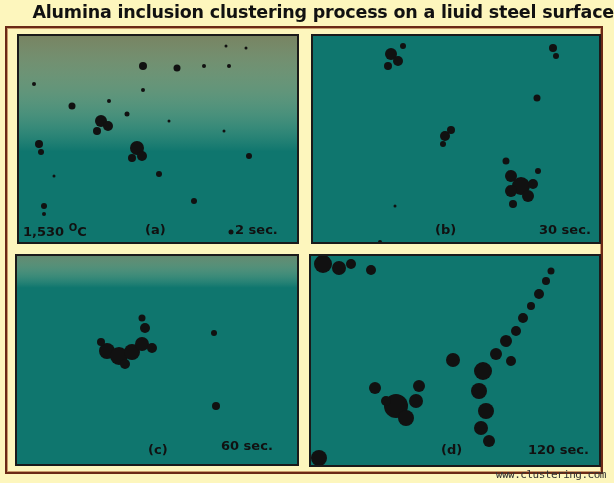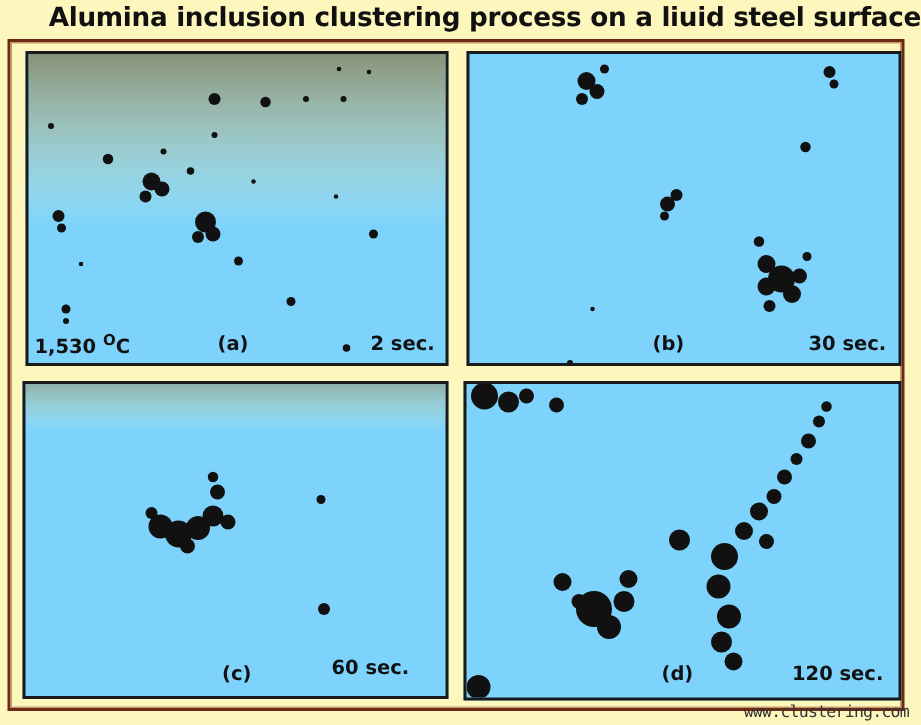--- a/index.html
+++ b/index.html
@@ -13,21 +13,21 @@
     position: absolute; left: 0; top: 2px; width: 614px;
     text-align: right; font-weight: bold; font-size: 17.5px;
     color: #111; letter-spacing: -0.2px;
   }
   .frame {
     position: absolute; left: 5px; top: 26px; width: 598px; height: 448px;
     border: 2px solid #6b2a16; box-sizing: border-box;
     box-shadow: 1px 1px 0 #c99a6a inset, -1px -1px 0 #c99a6a inset;
   }
   .panel {
-    position: absolute; background: #7dd3fc;
+    position: absolute; background: #0f766e;
     border: 2px solid #1a1a1a; box-sizing: border-box; overflow: hidden; padding-left: 13px;
   }
   .panel svg { position: absolute; left: 0; top: 0; }
   .lbl {
     position: absolute; font-weight: bold; font-size: 13px; color: #111;
     font-family: "DejaVu Sans", sans-serif;
   }
   .watermark {
     position: absolute; right: 8px; bottom: 2px; font-size: 11px;
     color: #333; font-family: "DejaVu Sans Mono", monospace; letter-spacing: -0.5px;
@@ -77,21 +77,21 @@
         <circle cx="150" cy="85" r="1.5"></circle>
       <circle cx="90" cy="65" r="2"></circle>
         <circle cx="35" cy="140" r="1.5"></circle>
         <circle cx="15" cy="48" r="2"></circle>
       <circle cx="227" cy="12" r="1.5"></circle>
         <circle cx="207" cy="10" r="1.5"></circle>
     </g>
   </svg>
   <div class="lbl" style="left:4px;top:186px;"><span>1,530</span> <sup>O</sup><span>C</span></div>
   <div class="lbl" style="left:126px;top:186px;">(a)</div>
-  <div class="lbl" style="left:228px;top:186px;">2 sec.</div>
+  <div class="lbl" style="left:216px;top:186px;">2 sec.</div>
 </div>
 
 <div class="panel" style="left:311px;top:34px;width:290px;height:210px;">
   <svg width="290" height="210">
     <g fill="#111">
       <circle cx="78" cy="18" r="6"></circle>
         <circle cx="85" cy="25" r="5"></circle>
         <circle cx="75" cy="30" r="4"></circle>
         <circle cx="90" cy="10" r="3"></circle>
       <circle cx="240" cy="12" r="4"></circle>

